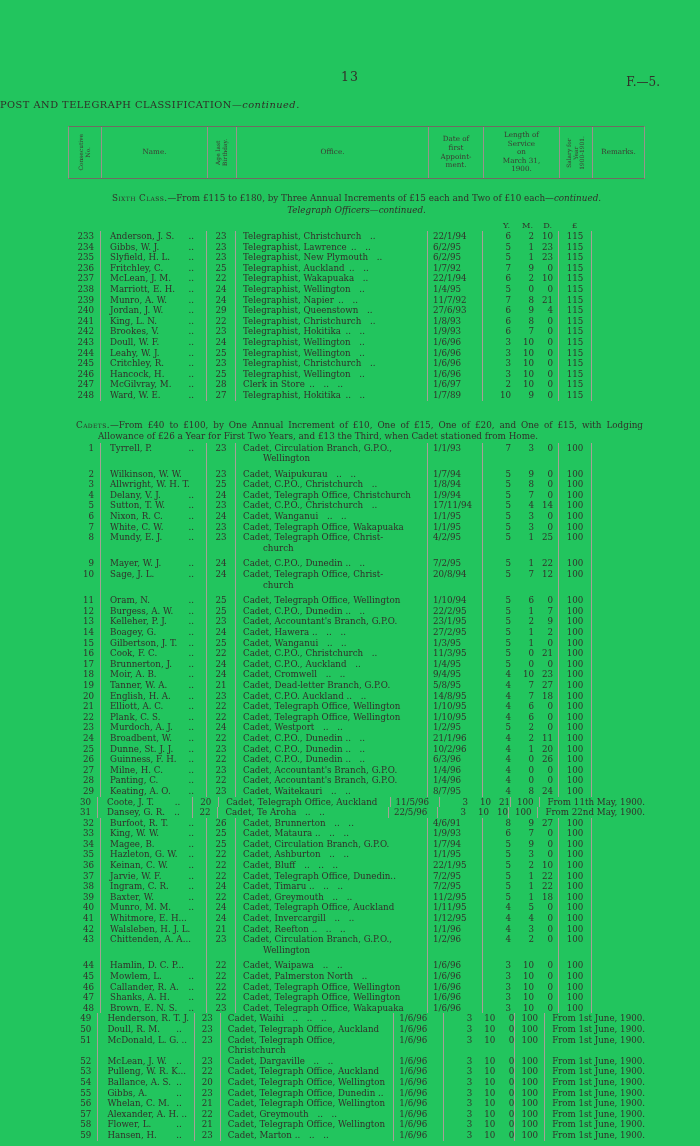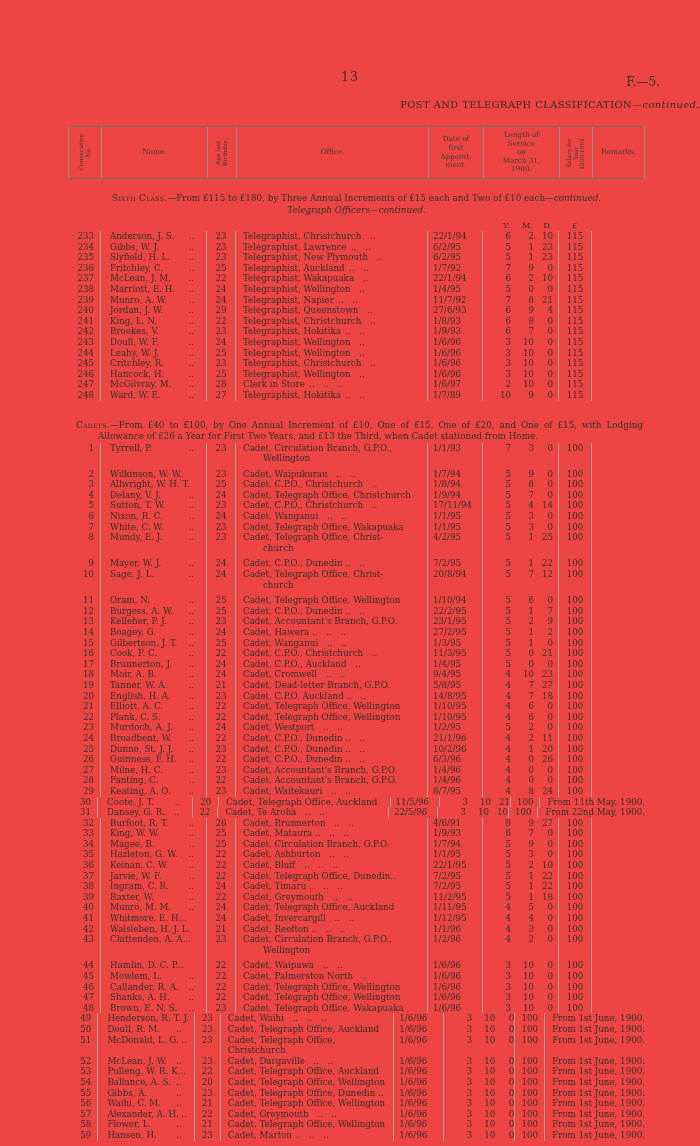--- a/index.html
+++ b/index.html
@@ -1,21 +1,21 @@
 <!DOCTYPE html>
 <html><head>
 <meta charset="utf-8">
 <style>
   html,body{margin:0;padding:0;background:#e8e8e4;}
-  .page{position:relative;width:700px;height:1146px;background:#ef4444;overflow:hidden;
+  .page{position:relative;width:700px;height:1146px;background:#22c55e;overflow:hidden;
         font-family:"DejaVu Serif","Liberation Serif",serif;color:#33302a;}
   .pageno{position:absolute;top:69px;left:0;right:0;text-align:center;
           font-size:12.5px;letter-spacing:1px;}
   .folio{position:absolute;top:75px;right:40px;font-size:12px;}
-  .title{position:absolute;top:99px;left:0;right:0;text-align:right;
+  .title{position:absolute;top:99px;left:0;right:0;text-align:left;
          font-size:9.8px;letter-spacing:0.5px;color:#302d27;}
   .ital{font-style:italic;}
 
   
   .thead{position:absolute;left:68px;top:126px;width:577px;height:53px;display:flex;
          border-top:1px solid #6f6c62;border-bottom:1px solid #6f6c62;
          border-left:1px solid #97948a;border-right:1px solid #97948a;box-sizing:border-box;}
   .th{display:flex;align-items:center;justify-content:center;text-align:center;
       font-size:7.2px;line-height:8.6px;white-space:pre-line;color:#3d3a32;
       border-left:1px solid #97948a;box-sizing:border-box;}
@@ -1475,21 +1475,21 @@
           <span class="ly">3</span>
           <span class="lm">10</span>
           <span class="ld">0</span>
         </div>
         <div class="c-sal">100</div>
         <div class="c-rem">From 1st June, 1900.</div>
       </div>
       <div class="row">
         <div class="c-no">56</div>
         <div class="c-name">
-          <span>Waihi, C. M.</span>
+          <span>Whelan, C. M.</span>
           <span class="dots">..</span>
         </div>
         <div class="c-age">21</div>
         <div class="c-office">
           <div>Cadet, Telegraph Office, Wellington</div>
         </div>
         <div class="c-date">1/6/96</div>
         <div class="c-los">
           <span class="ly">3</span>
           <span class="lm">10</span>

